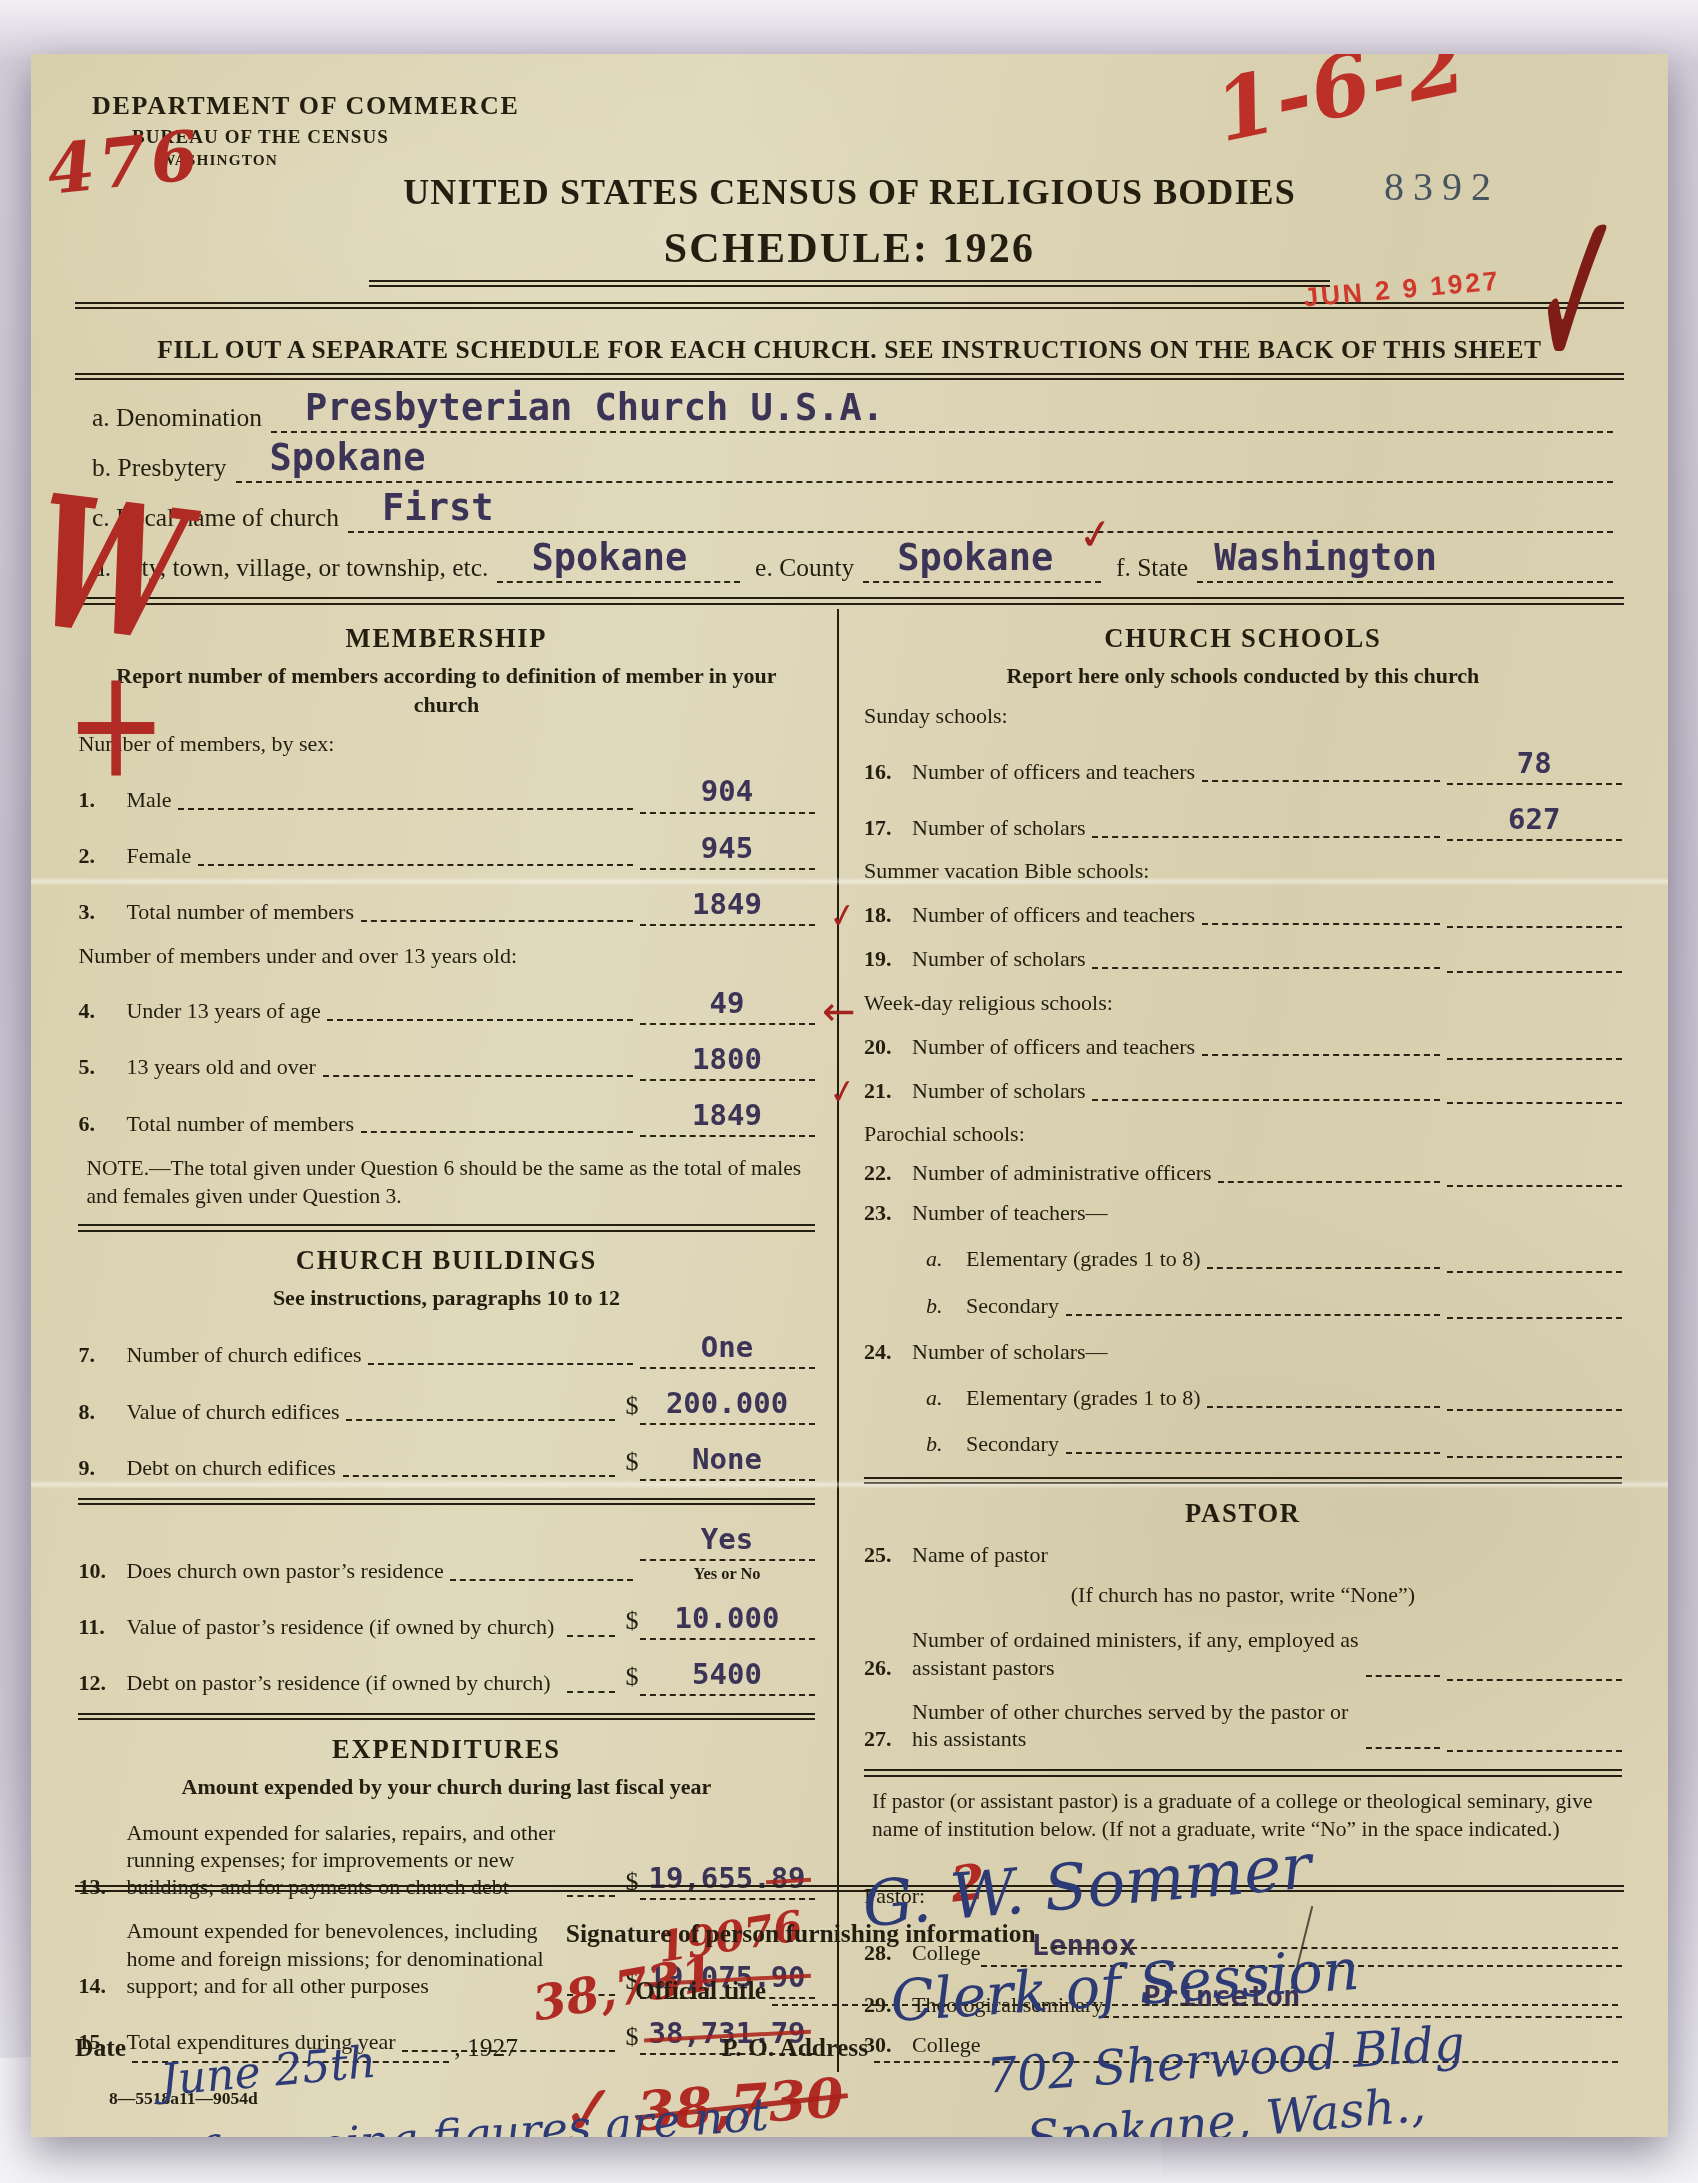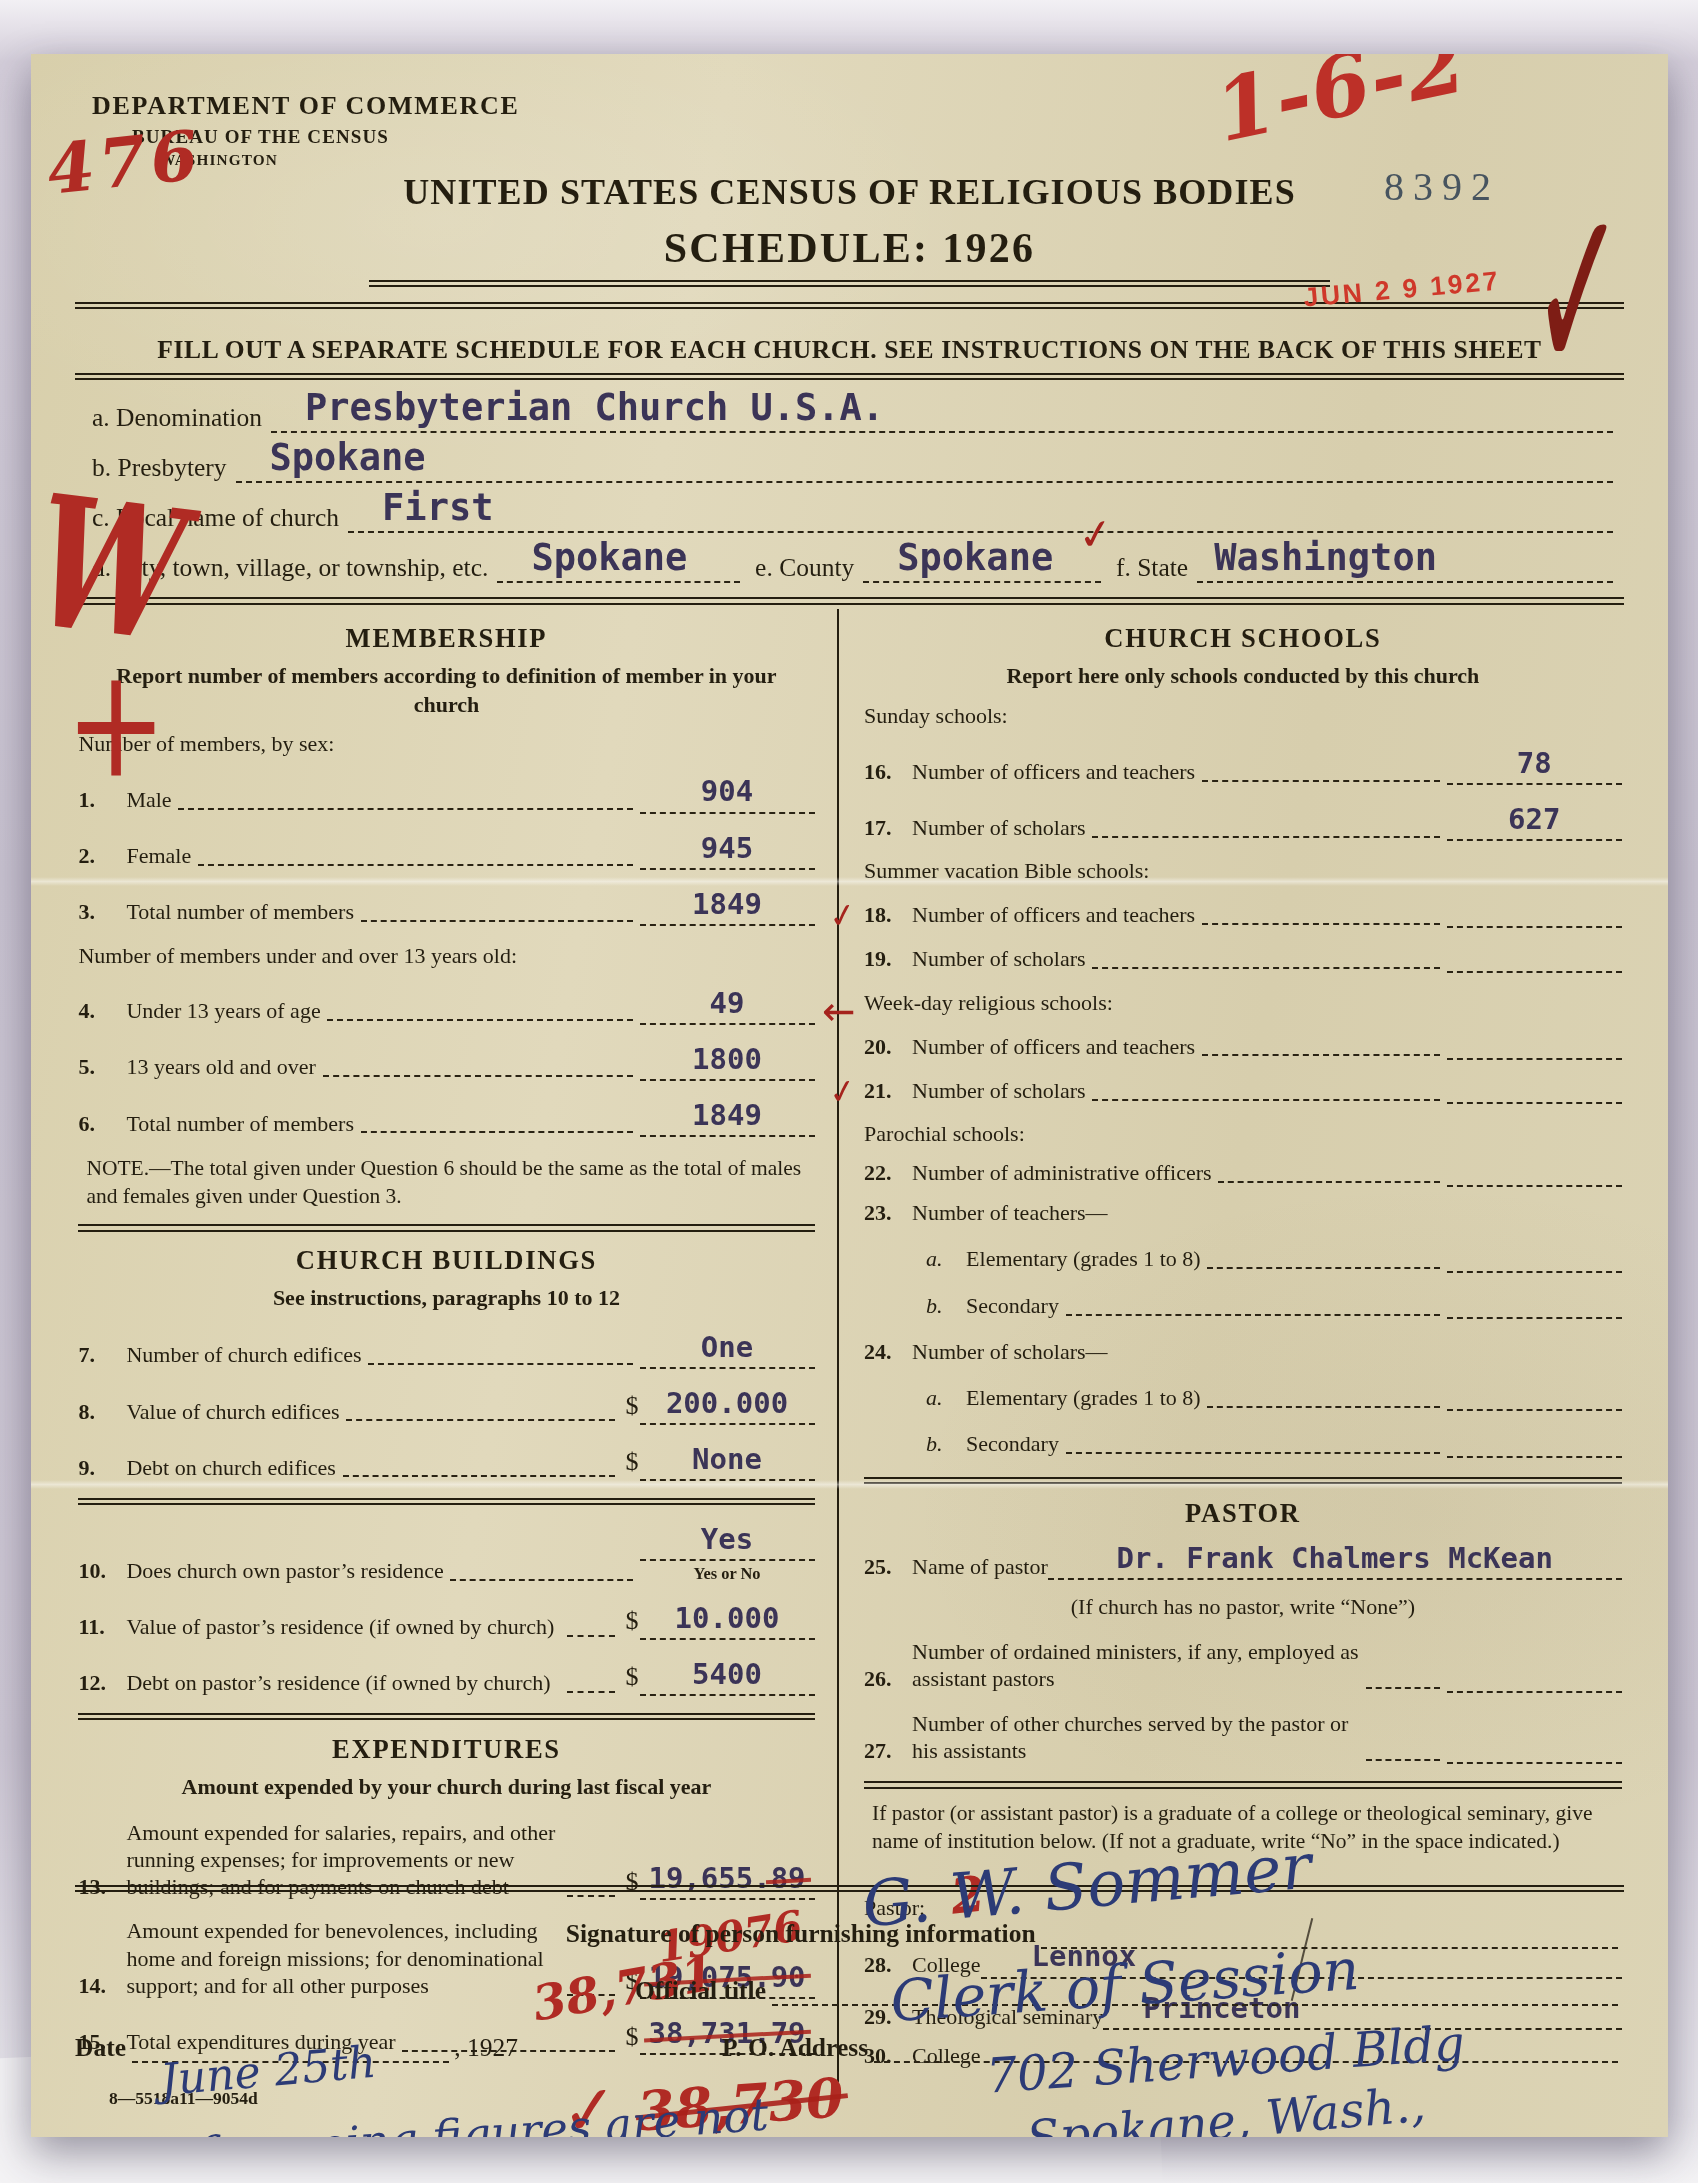--- a/index.html
+++ b/index.html
@@ -464,23 +464,20 @@
               <span class="ans"></span>
             </span>
         </div>
 
         <div class="rule2 colrule"></div>
 
         <div class="sect">PASTOR</div>
         <div class="q tight">
           <span class="qn">25.</span>
           <span class="qt">Name of pastor</span>
-          <span class="ansbox" style="flex:1">
-              <span class="ans" style="width:100%"><span class="typed">Dr. Frank Chalmers McKean</span></span>
-            </span>
         </div>
         <div class="sectsub" style="font-weight:normal">(If church has no pastor, write “None”)</div>
         <div class="q multi">
           <span class="qn">26.</span>
           <span class="qt">Number of ordained ministers, if any, employed as assistant pastors</span>
           <span class="lead"></span>
           <span class="ansbox">
               <span class="ans"></span>
             </span>
         </div>

